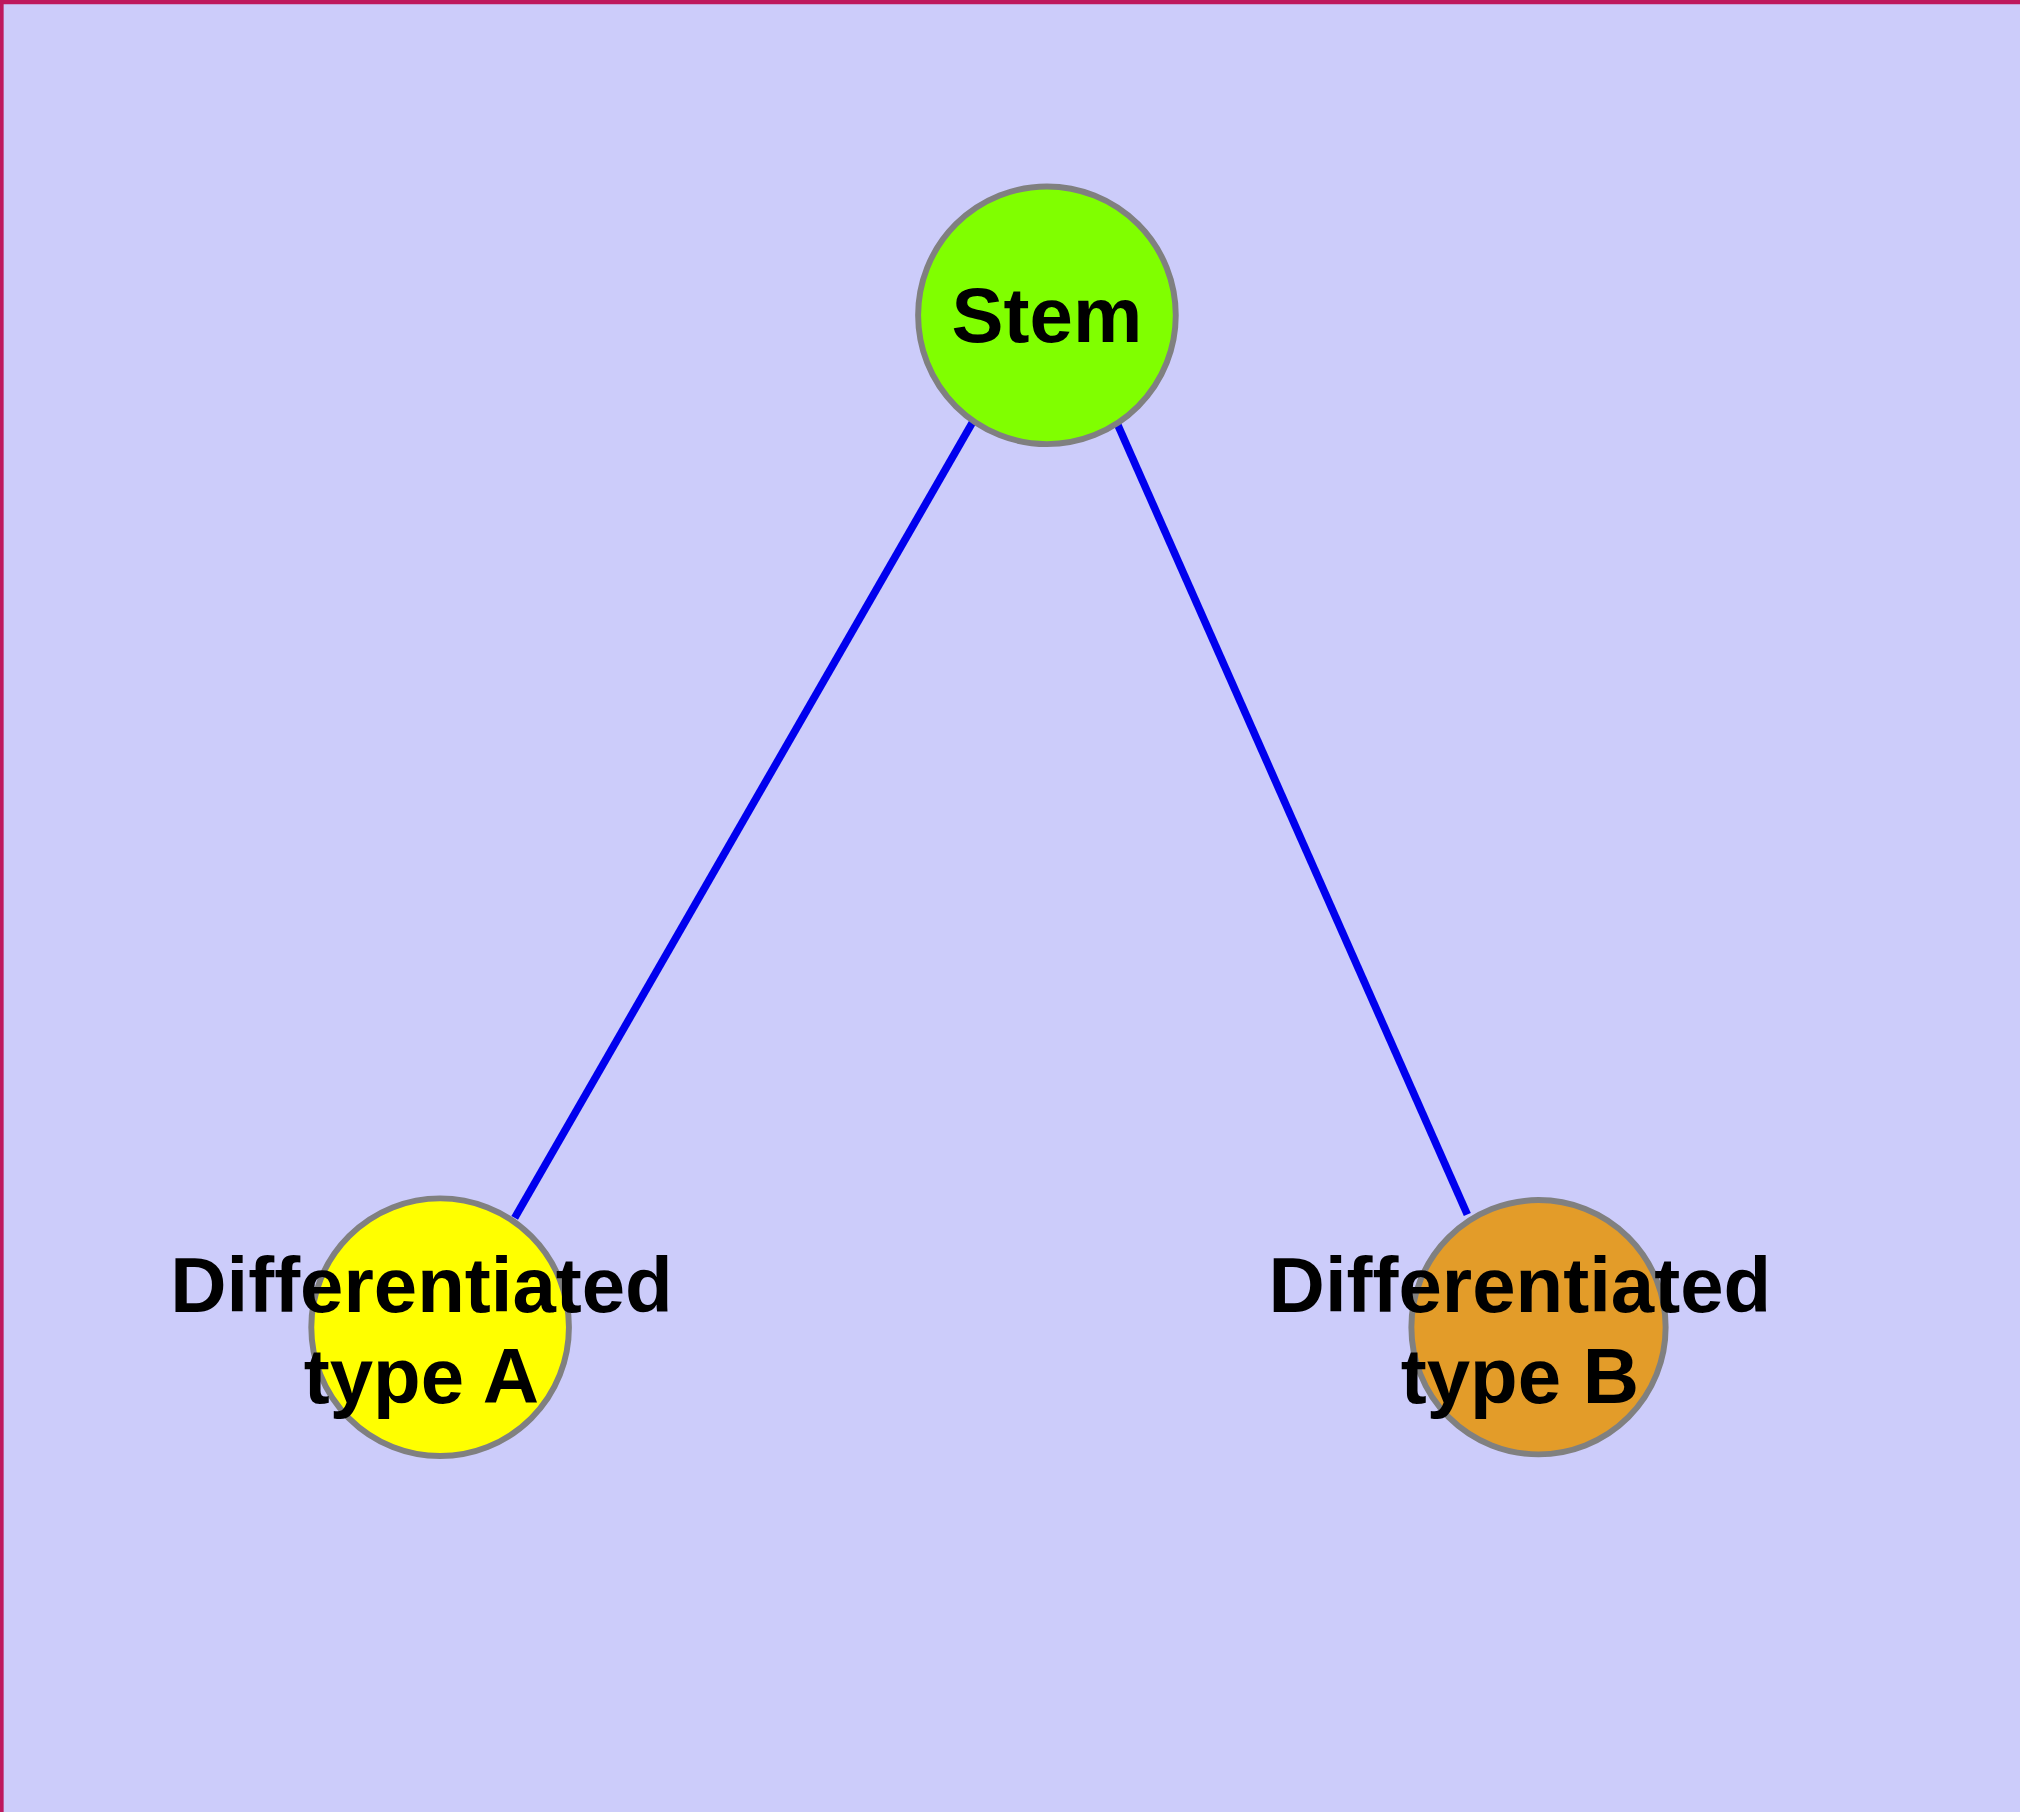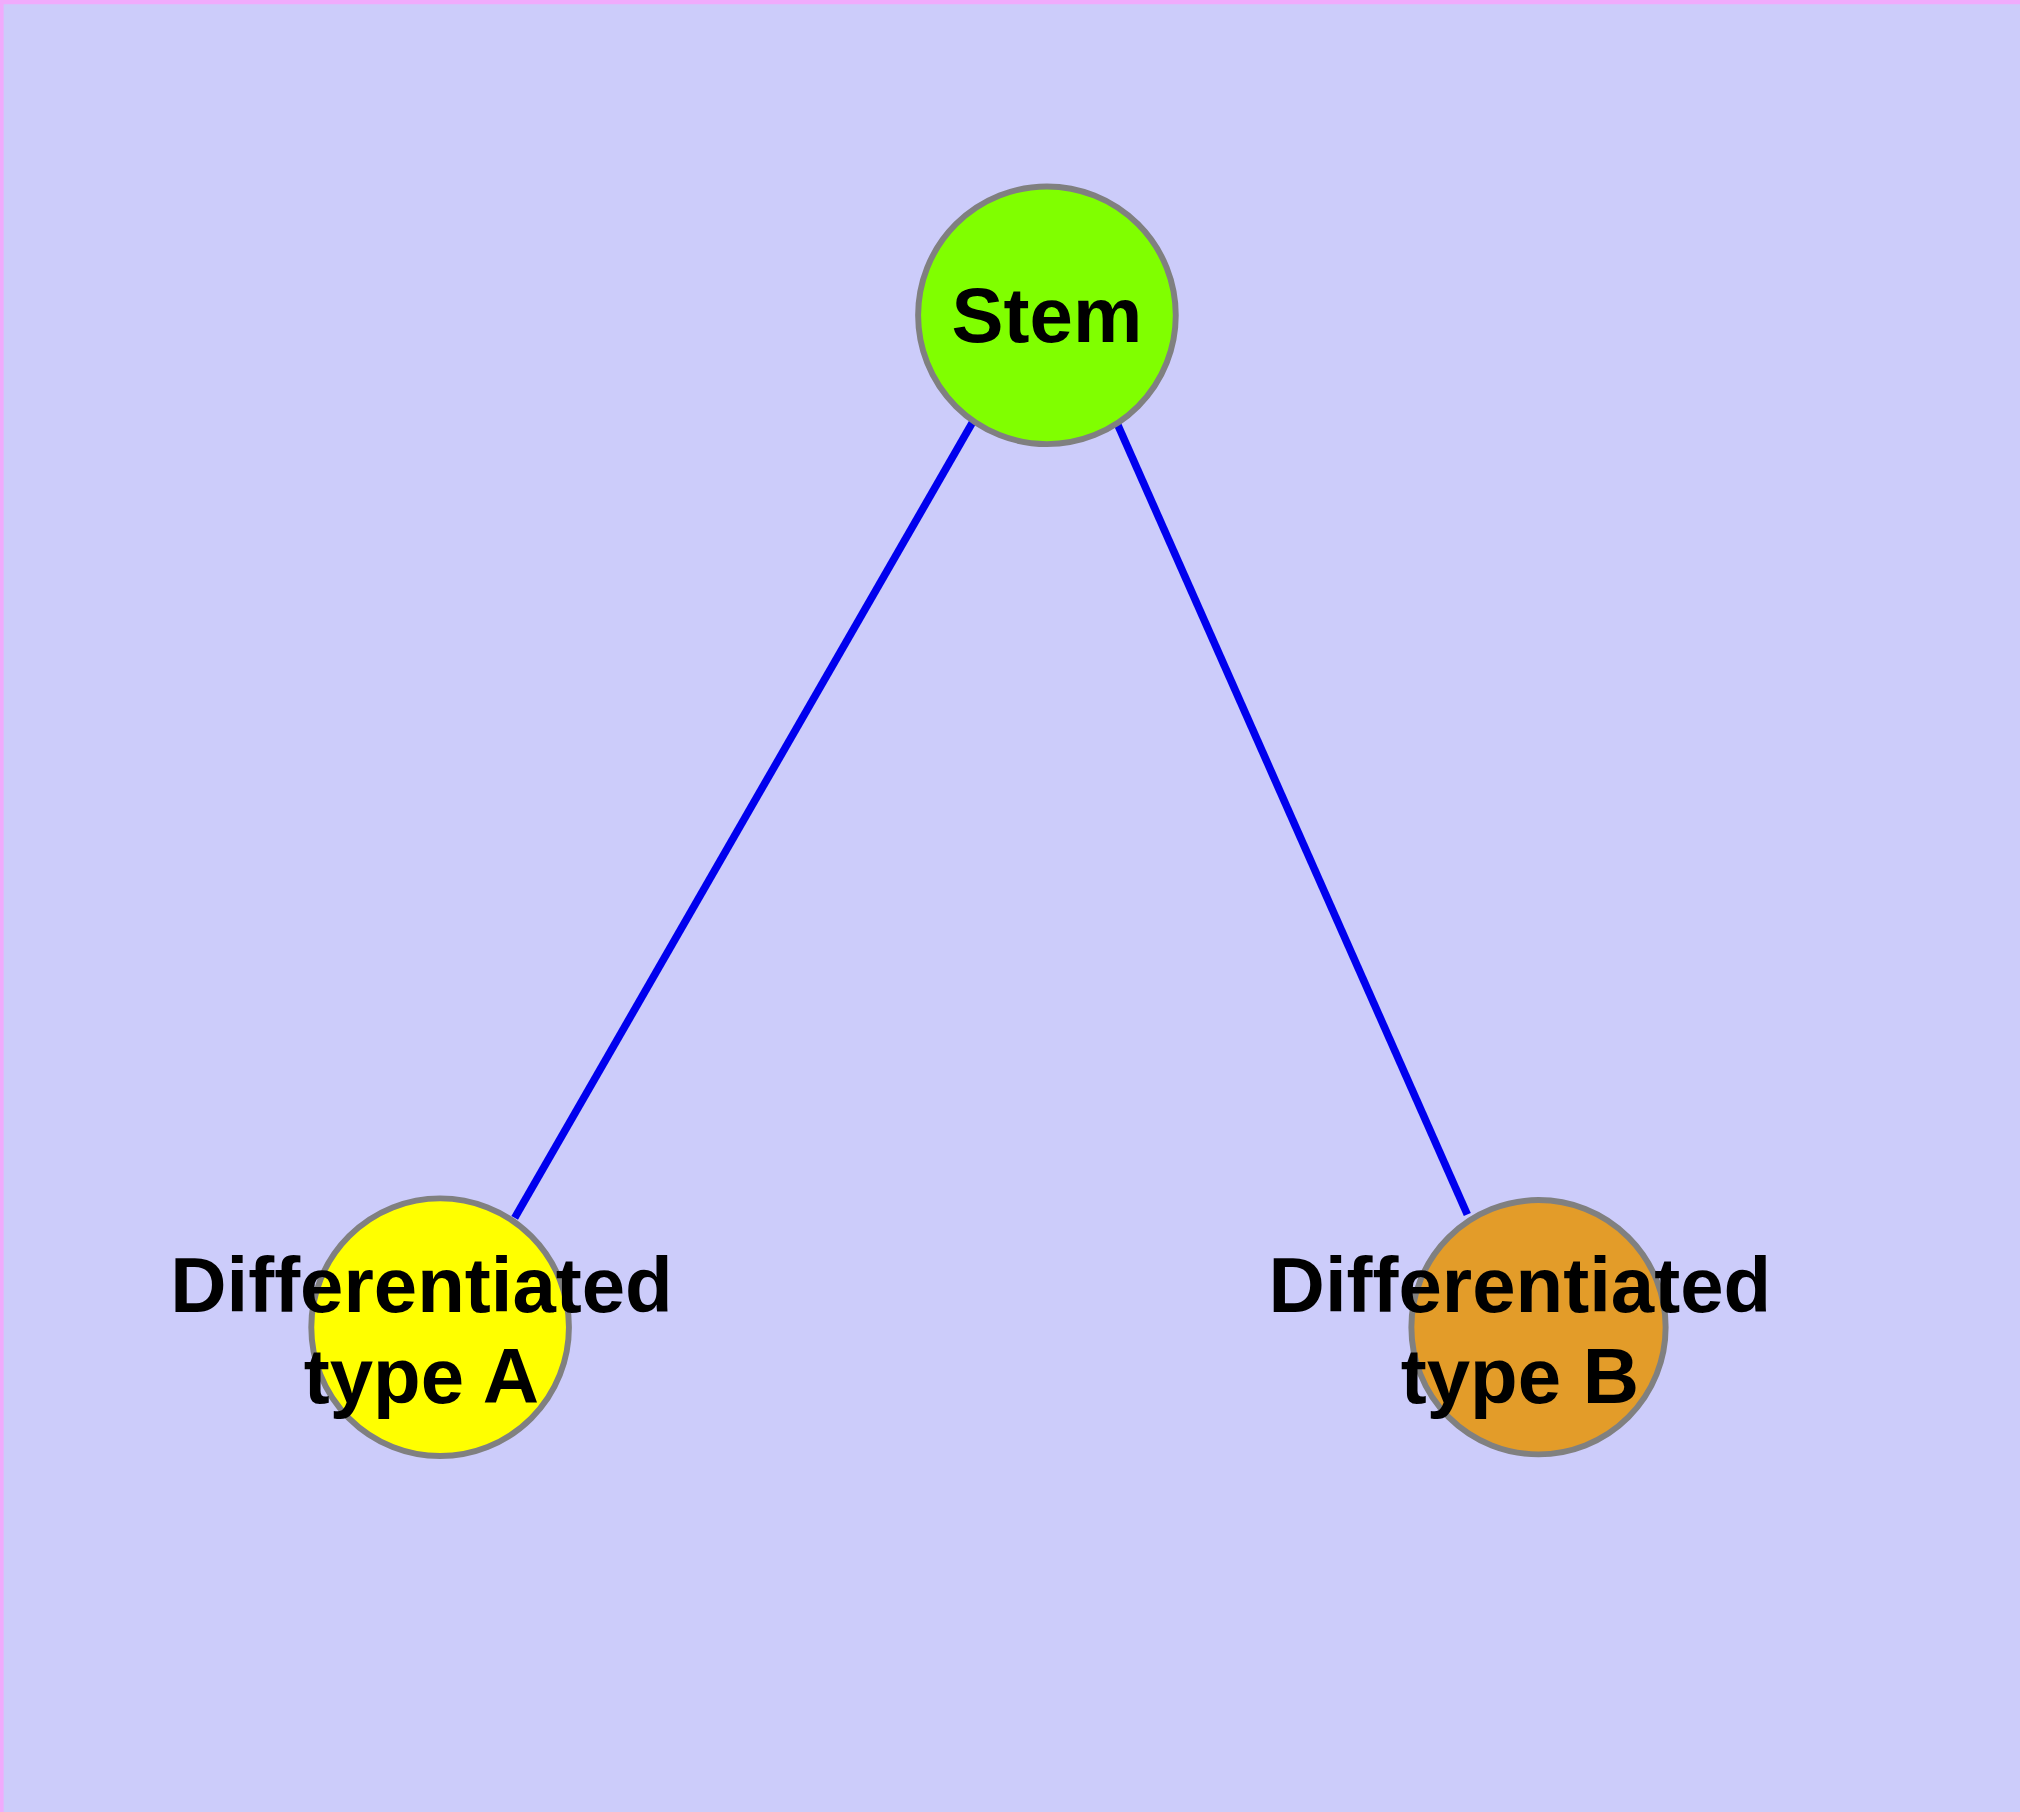--- a/index.html
+++ b/index.html
@@ -11,21 +11,21 @@
   body {
     width: 2021px;
     height: 1812px;
     overflow: hidden;
     font-family: "Liberation Sans", sans-serif;
   }
   #canvas {
     position: relative;
     width: 2021px;
     height: 1812px;
-    background: #f0abfc;
+    background: #be185d;
     text-align: right;
   }
   #graph-svg {
     position: absolute;
     top: 0;
     left: 0;
     width: 2021px;
     height: 1812px;
     display: block;
   }

